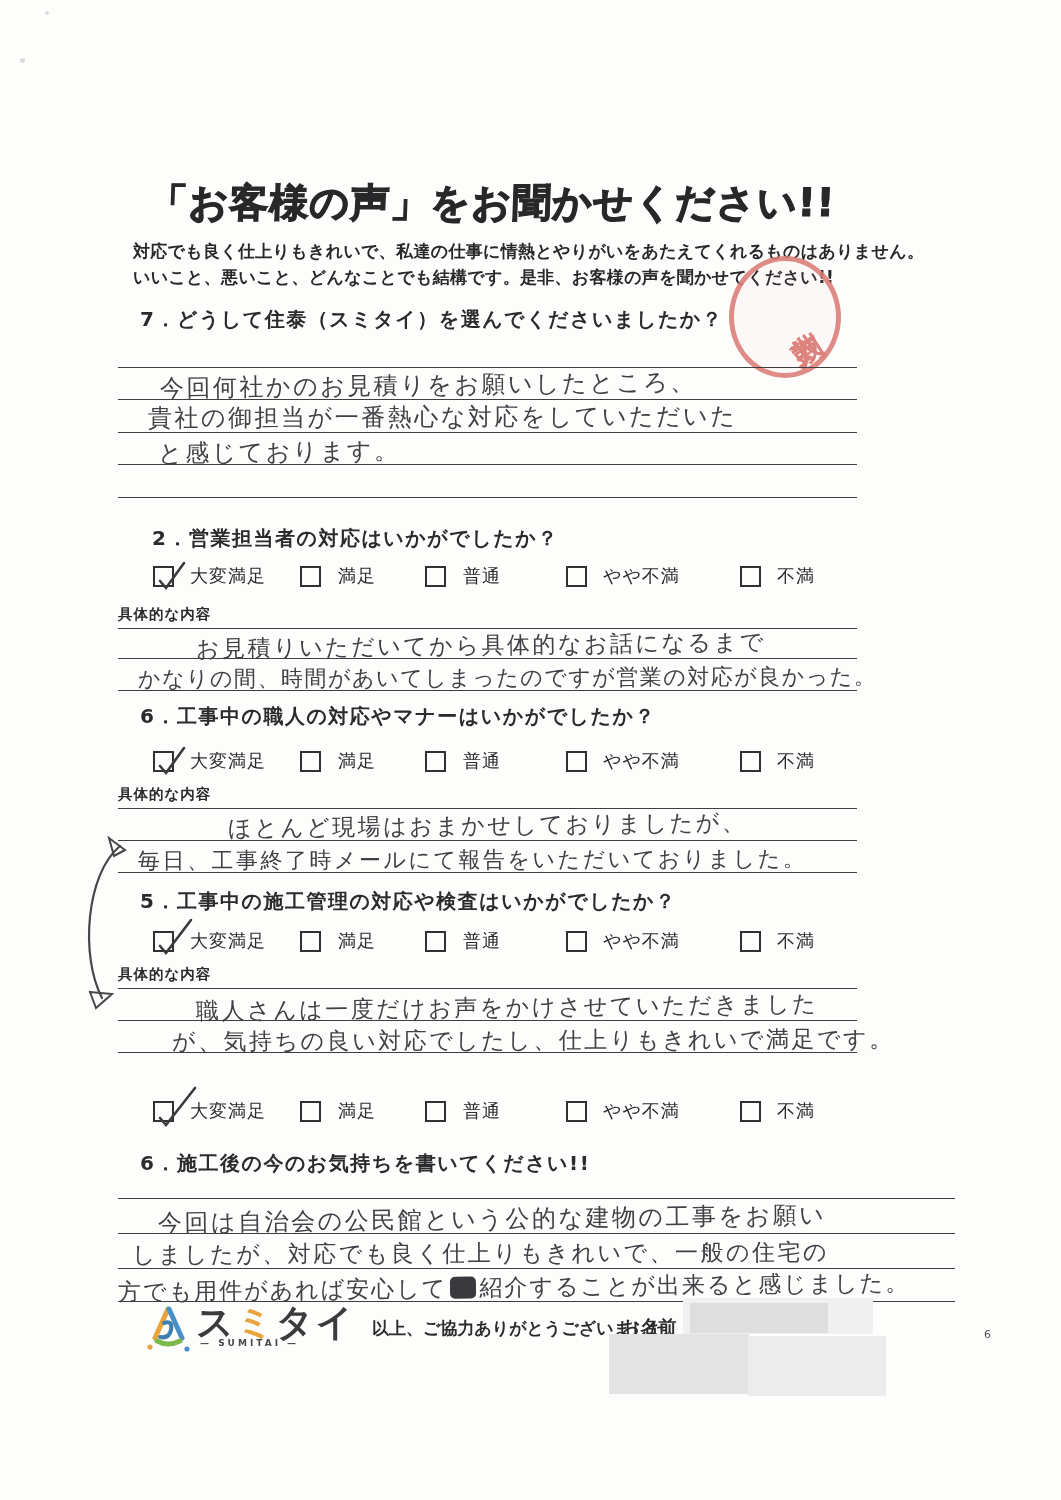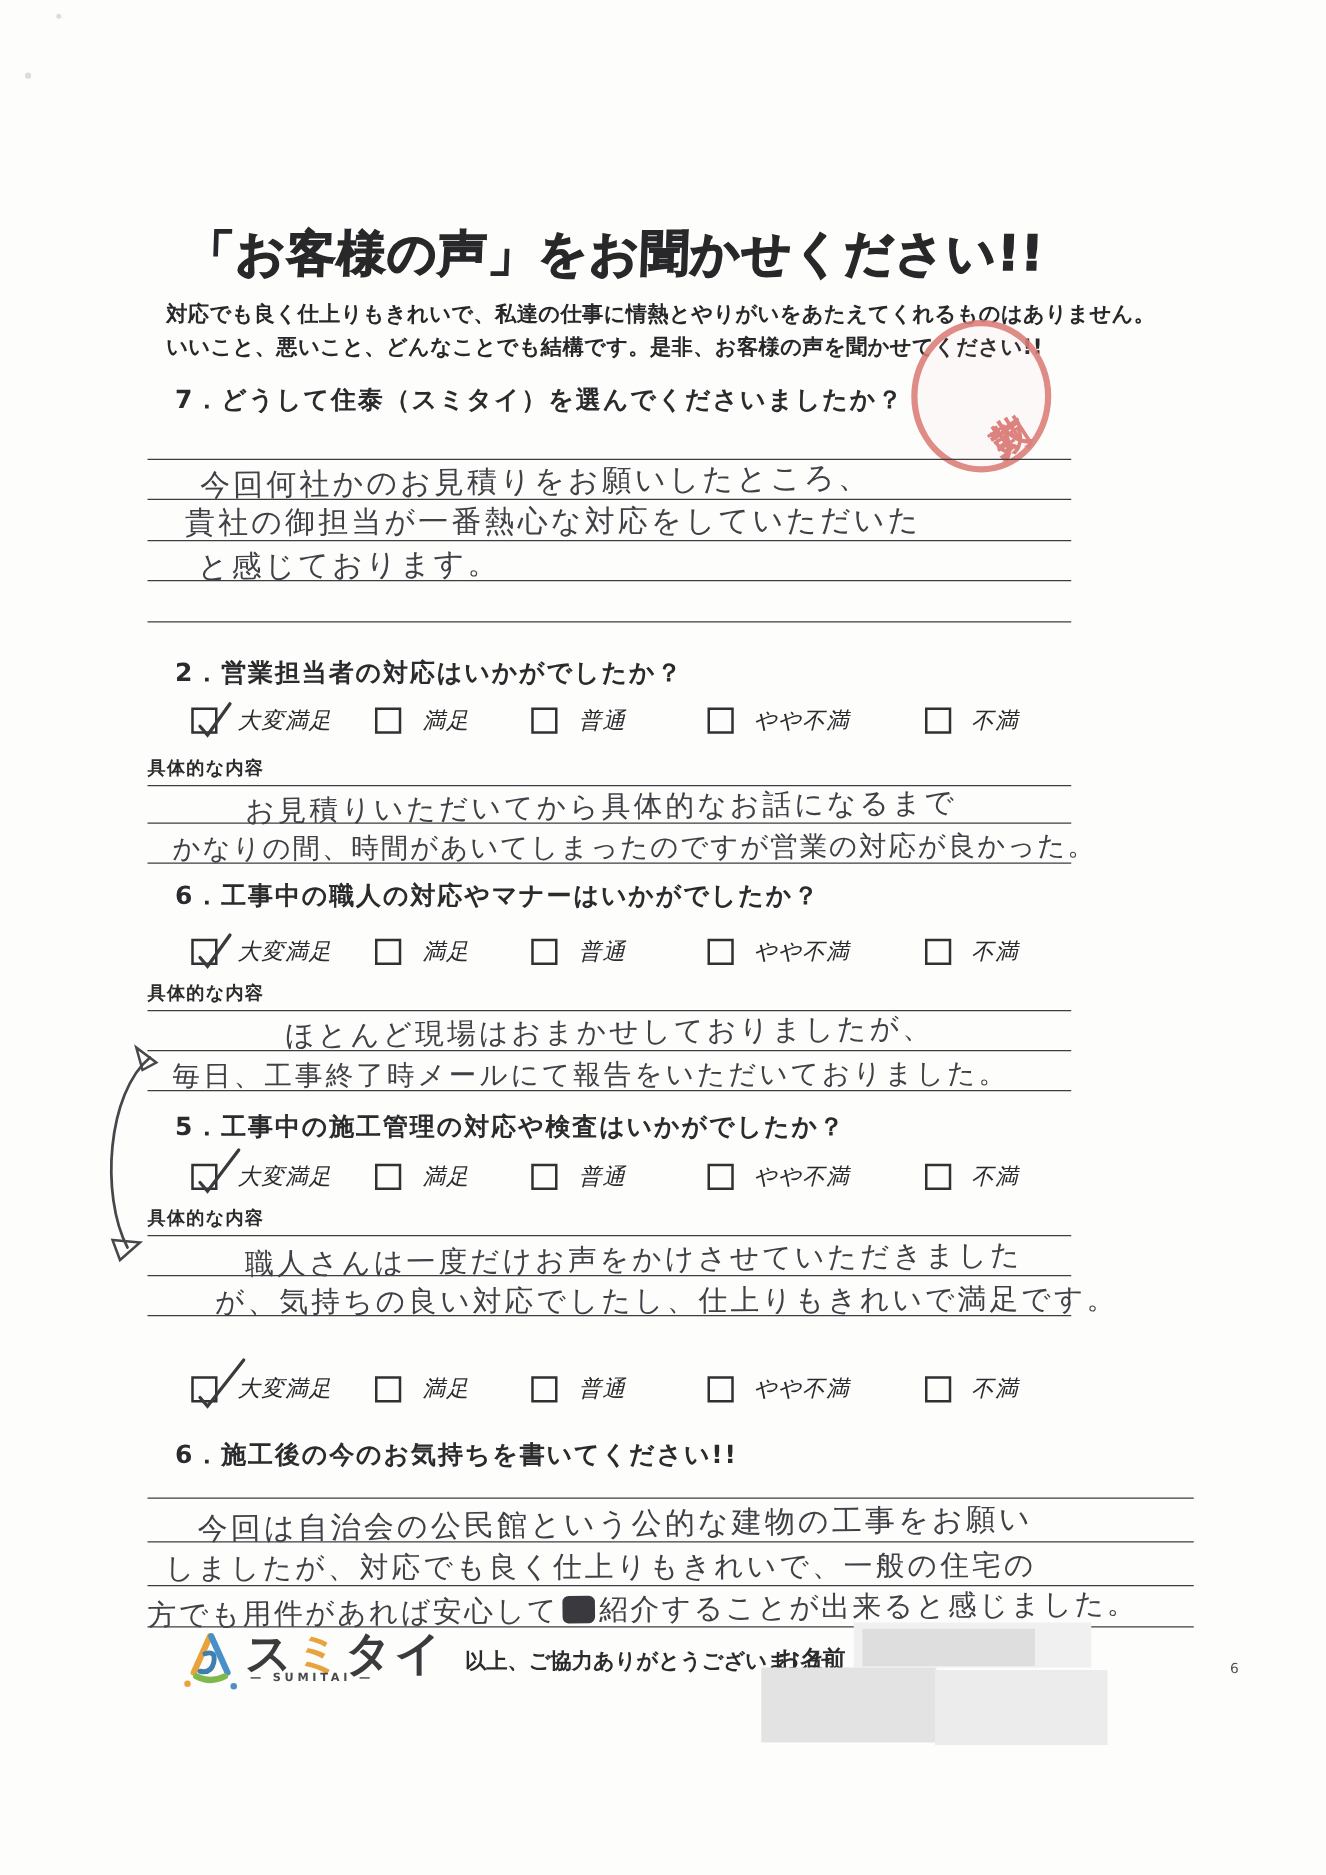--- a/index.html
+++ b/index.html
@@ -23,21 +23,21 @@
       color:#2b2b2e;white-space:nowrap;}
   
   .rule{position:absolute;height:0;border-top:1.7px solid #3e3e42;}
   
   .hw{position:absolute;font-size:23px;color:#404046;letter-spacing:2.5px;white-space:nowrap;
       transform:rotate(-0.7deg);}
   .hw.alt{transform:rotate(-0.2deg);}
   .blob{display:inline-block;width:26px;height:22px;background:#3a3a3e;border-radius:5px;
         vertical-align:-3px;margin:0 3px;}
   
-  .optrow{position:absolute;left:0;width:939px;height:32px;font-style:italic;}
+  .optrow{position:absolute;left:0;width:939px;height:32px;}
   .cb{position:absolute;top:3px;width:17px;height:17px;border:2px solid #313134;
       background:transparent;}
   .cb svg{position:absolute;left:-4px;top:-17px;overflow:visible;}
   .cbl{position:absolute;top:1px;font-size:18px;font-weight:500;letter-spacing:1px;
        color:#2b2b2e;white-space:nowrap;}
   
   .dlabel{position:absolute;left:118px;width:739px;font-size:14.5px;font-weight:700;
           letter-spacing:1px;color:#2b2b2e;border-bottom:1.7px solid #3e3e42;padding-bottom:4px;}
   
   .brand{position:absolute;font-weight:900;font-size:37px;letter-spacing:2px;color:#3b3b3e;white-space:nowrap;}
@@ -67,21 +67,21 @@
   <div class="qh" style="top:306px;">7．どうして住泰（スミタイ）を選んでくださいましたか？</div>
   <div class="rule" style="left:118px;top:367px;width:739px;"></div>
   <div class="rule" style="left:118px;top:399px;width:739px;"></div>
   <div class="rule" style="left:118px;top:432px;width:739px;"></div>
   <div class="rule" style="left:118px;top:464px;width:739px;"></div>
   <div class="rule" style="left:118px;top:497px;width:739px;"></div>
   <div class="hw" style="left:160px;top:369px;font-size:24px;">今回何社かのお見積りをお願いしたところ、</div>
   <div class="hw alt" style="left:148px;top:401px;font-size:24px;">貴社の御担当が一番熱心な対応をしていただいた</div>
   <div class="hw" style="left:158px;top:436px;font-size:24px;">と感じております。</div>
 
-  <div class="qh" style="top:525px;">2．営業担当者の対応はいかがでしたか？</div>
+  <div class="qh" style="top:525px;margin-left:12px;">2．営業担当者の対応はいかがでしたか？</div>
   <div class="optrow" style="top:563px;">
     <span class="cb" style="left:153px;">
       <svg width="44" height="46" viewBox="0 0 44 46">
           <path d="M9 30 L15 37 L33 12" fill="none" stroke="#3a3a3e" stroke-width="2.6" stroke-linecap="round"></path>
         </svg>
     </span>
     <span class="cbl" style="left:190px;">大変満足</span>
     <span class="cb" style="left:300px;"></span>
     <span class="cbl" style="left:338px;">満足</span>
     <span class="cb" style="left:425px;"></span>

